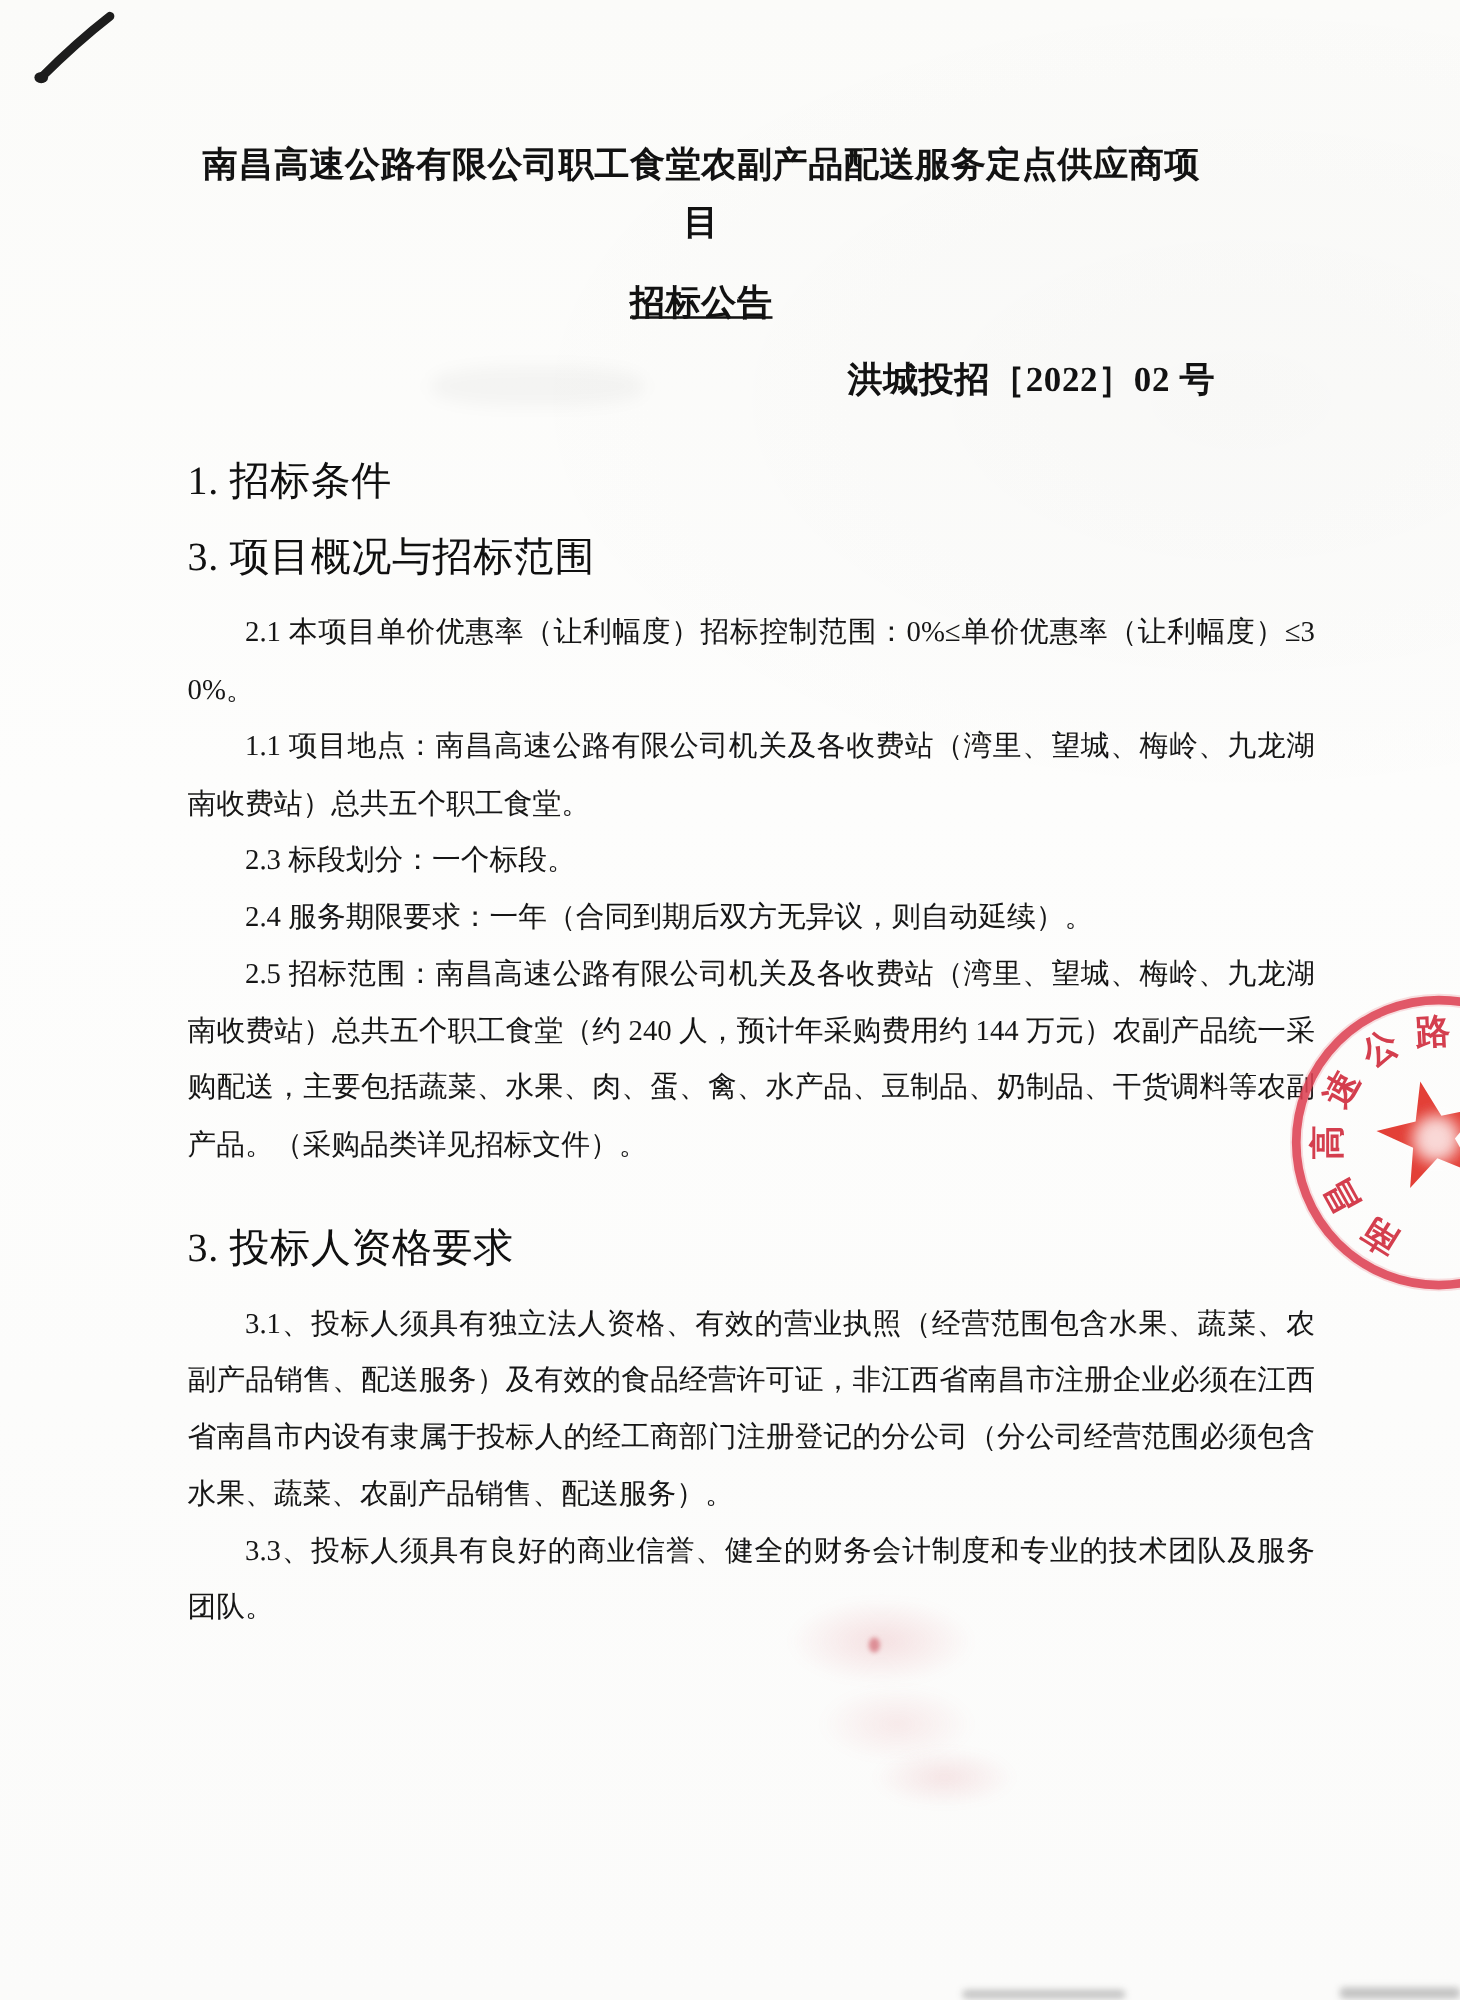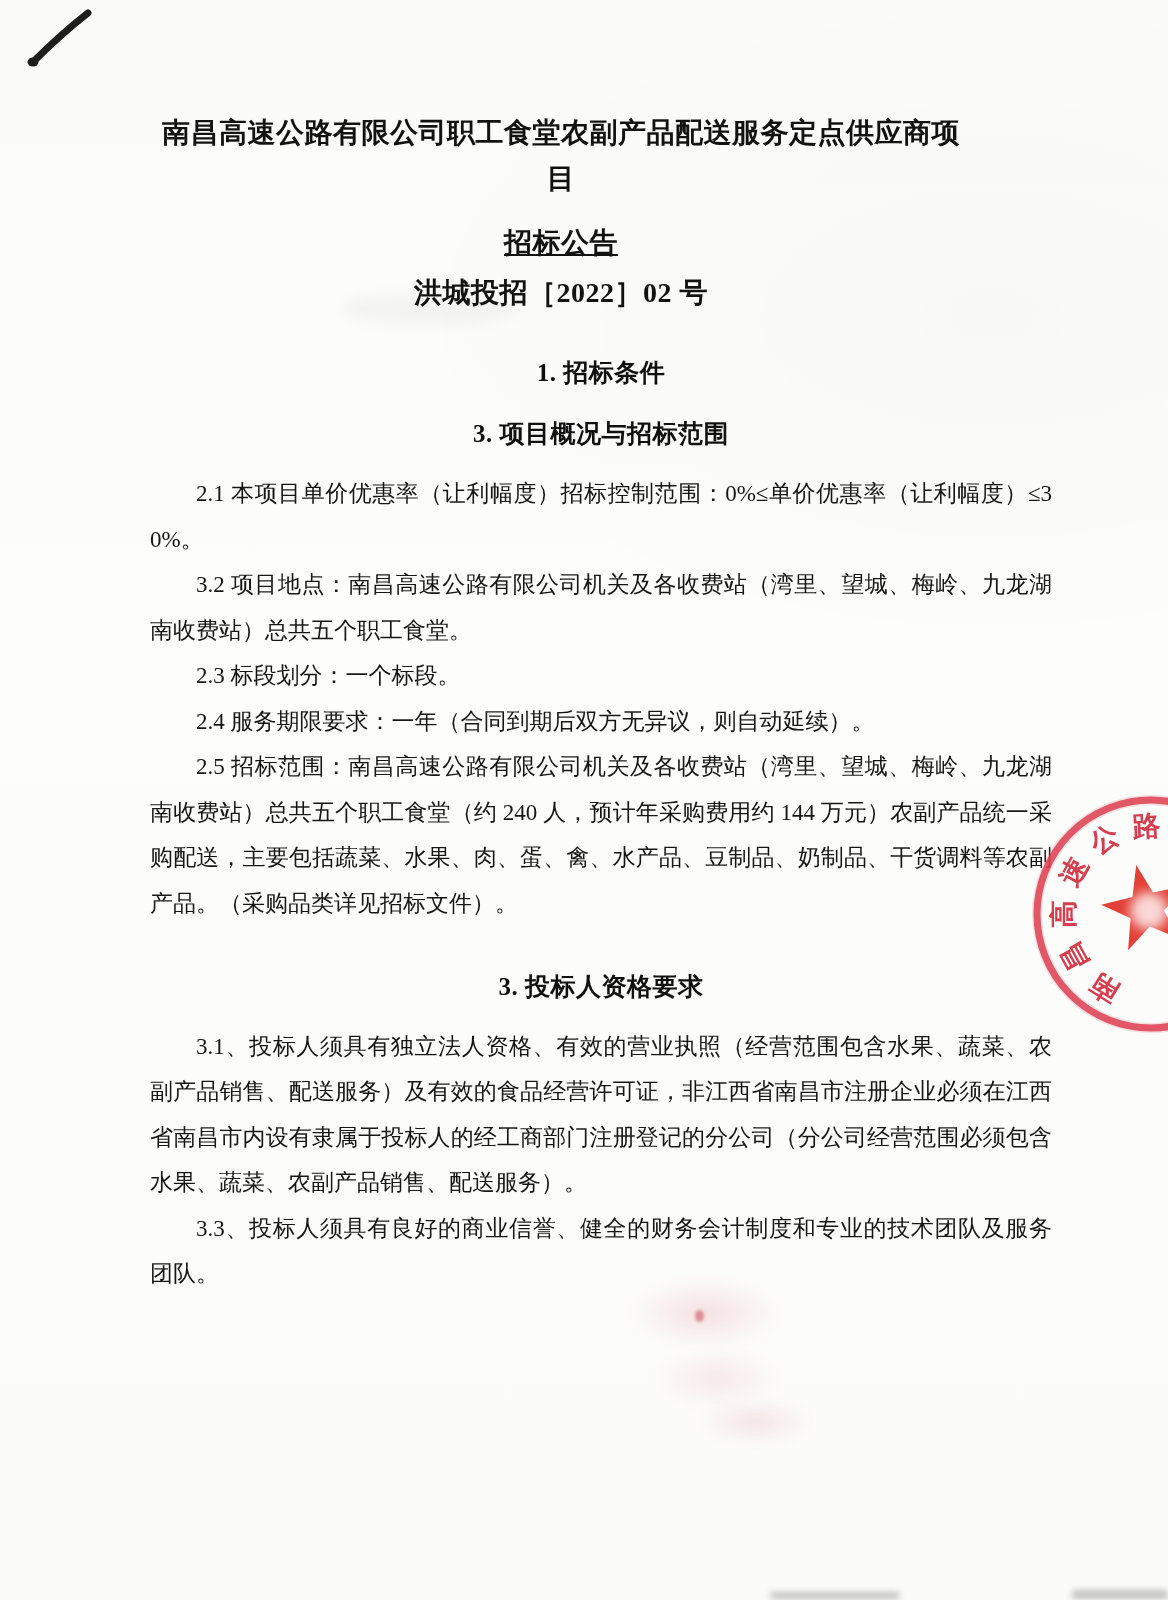--- a/index.html
+++ b/index.html
@@ -19,24 +19,24 @@
     position:absolute; left:150px; top:110px; width:902px;
   }
   .title-line {
     font-weight:bold; text-align:center;
     font-size:28px; line-height:45.5px;
     margin:0 80px 0 0;
     letter-spacing:0.5px;
     color:#121212;
   }
   .subtitle { margin-top:19px;text-decoration:underline; }
-  .docnum   { margin-top:4px; }
+  .docnum   { margin-top:16px;text-align:right; }
   .sec-heading {
-    font-weight:bold; font-size:25px; line-height:45.5px;
-    color:#101010; letter-spacing:0.5px;text-align:center;
+    font-weight:normal; font-size:32px; line-height:45.5px;
+    color:#101010; letter-spacing:0.5px;
   }
   .sec-m0 { margin:35px 0 11px 0; }
   .sec-m1 { margin:15px 0 15px 0; }
   .sec-m2 { margin:38px 0 14px 0; }
   .para {
     margin:0; text-indent:2em; text-align:justify;
     word-break:break-all;
   }
   .para u {
     text-decoration:underline;
@@ -84,21 +84,21 @@
   <div class="edge-shadow eg2"></div>
 
   <div class="content">
     <div class="title-line">南昌高速公路有限公司职工食堂农副产品配送服务定点供应商项目</div>
     <div class="title-line subtitle">招标公告</div>
     <div class="title-line docnum">洪城投招［2022］02 号</div>
     <div id="docBody">
         <div class="sec-heading sec-m0">1. 招标条件</div>
         <div class="sec-heading sec-m1">3. 项目概况与招标范围</div>
         <p class="para"><span>2.1 本项目单价优惠率（让利幅度）招标控制范围：0%≤单价优惠率（让利幅度）≤30%。</span></p>
-        <p class="para"><span>3.2 项目地点：南昌高速公路有限公司机关及各收费站（湾里、望城、梅岭、九龙湖南收费站）总共五个职工食堂。</span></p>
+        <p class="para"><span>1.1 项目地点：南昌高速公路有限公司机关及各收费站（湾里、望城、梅岭、九龙湖南收费站）总共五个职工食堂。</span></p>
         <p class="para"><span>2.3 标段划分：一个标段。</span></p>
         <p class="para"><span>2.4 服务期限要求：一年（合同到期后双方无异议，则自动延续）。</span></p>
         <p class="para"><span>2.5 招标范围：南昌高速公路有限公司机关及各收费站（湾里、望城、梅岭、九龙湖南收费站）总共五个职工食堂（约 240 人，预计年采购费用约 144 万元）农副产品统一采购配送，主要包括蔬菜、水果、肉、蛋、禽、水产品、豆制品、奶制品、干货调料等农副产品。（采购品类详见招标文件）。</span></p>
         <div class="sec-heading sec-m2">3. 投标人资格要求</div>
         <p class="para"><span>3.1、投标人须具有独立法人资格、有效的营业执照（经营范围包含水果、蔬菜、农副产品销售、配送服务）及有效的食品经营许可证，非江西省南昌市注册企业必须在江西省南昌市内设有隶属于投标人的经工商部门注册登记的分公司（分公司经营范围必须包含水果、蔬菜、农副产品销售、配送服务）。</span></p>
         <p class="para"><span>3.3、投标人须具有良好的商业信誉、健全的财务会计制度和专业的技术团队及服务团队。</span></p>
       </div>
   </div>
 
   <div class="stamp-wrap">

